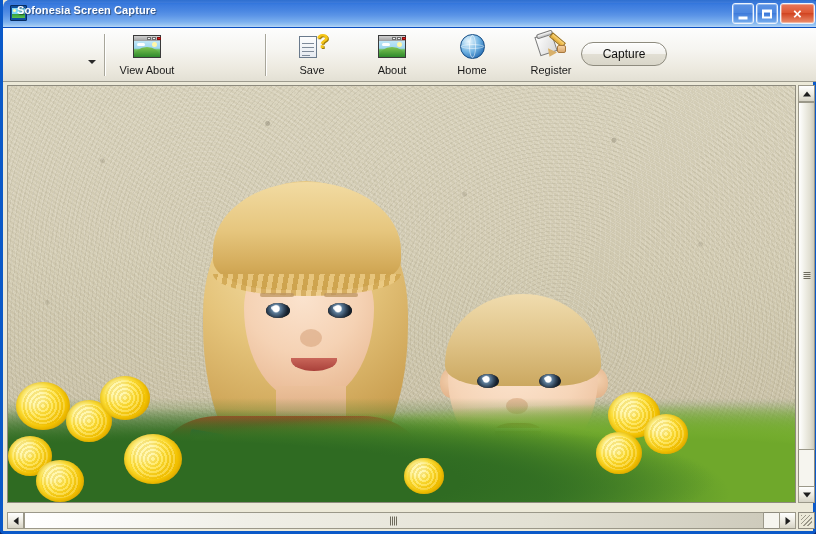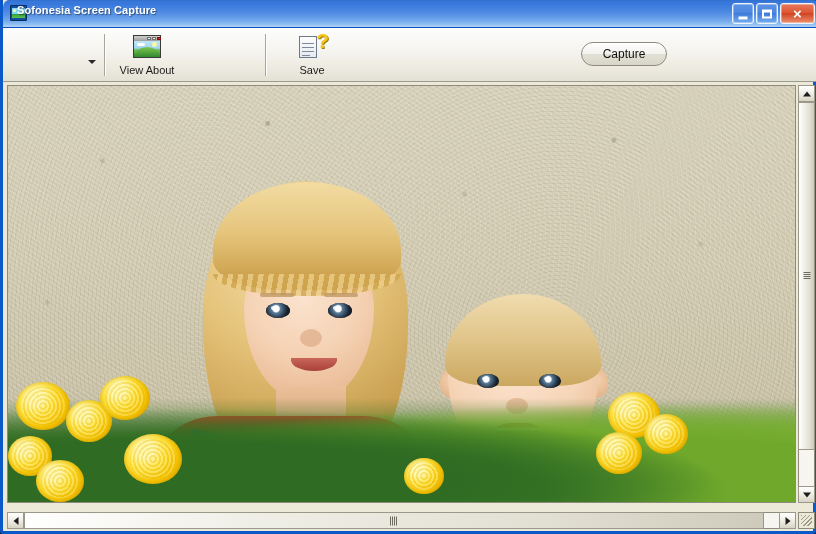--- a/index.html
+++ b/index.html
@@ -341,22 +341,54 @@
         <div class="doc"></div>
         <div class="ln" style="top:12px;"></div>
           <div class="ln" style="top:16px;"></div>
         <div class="ln" style="top:20px;"></div>
           <div class="ln" style="top:24px;width:8px;"></div>
         <div class="q">?</div>
       </div>
       <div class="lbl">Save</div>
     </div>
 
-
-
+    <div class="tbtn" style="left:358px;width:62px;">
+      <div class="ico ic-pic">
+        <div class="frame"></div>
+          <div class="bar"></div>
+        <div class="bb" style="left:16px;"></div>
+          <div class="bb" style="left:21px;"></div>
+          <div class="bb r" style="left:26px;"></div>
+        <div class="sky"></div>
+          <div class="hill"></div>
+          <div class="sun2"></div>
+          <div class="cloud"></div>
+      </div>
+      <div class="lbl">About</div>
+    </div>
+
+    <div class="tbtn" style="left:438px;width:62px;">
+      <div class="ico ic-globe">
+        <div class="ball"></div>
+          <div class="mer"></div>
+          <div class="eq"></div>
+      </div>
+      <div class="lbl">Home</div>
+    </div>
+
+    <div class="tbtn" style="left:513px;width:70px;">
+      <div class="ico ic-reg">
+        <div class="scroll"></div>
+          <div class="roll"></div>
+        <div class="nib"></div>
+          <div class="pen"></div>
+          <div class="hand"></div>
+      </div>
+      <div class="lbl">Register</div>
+    </div>
 
     <div class="donate" style="left:578px;width:86px;">Capture</div>
   </div>
 
   <div class="client">
 
     <div class="imgpane">
       <div class="photo">
         <div class="wall"></div>
 

